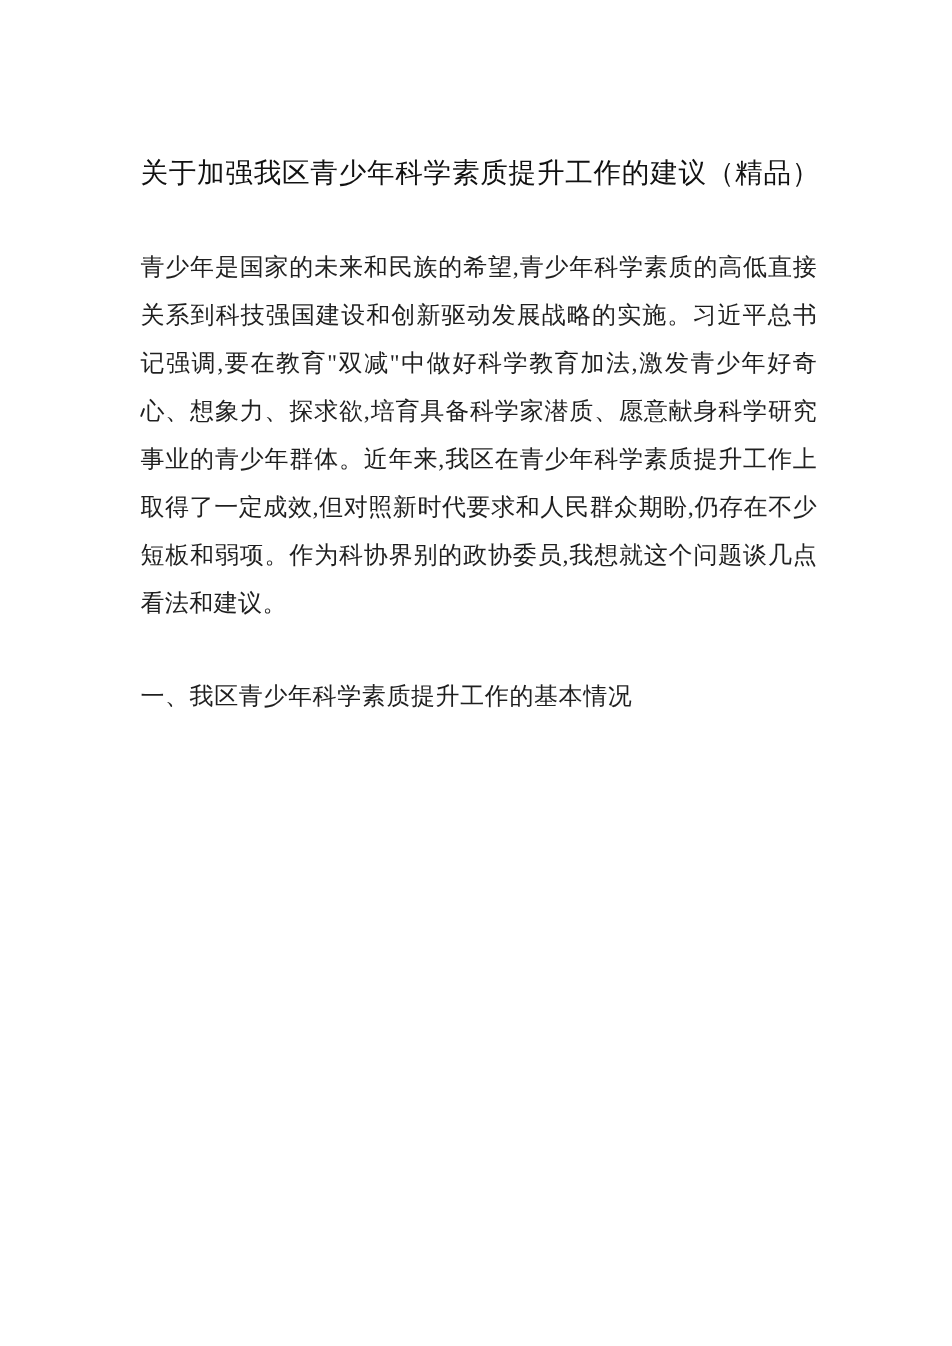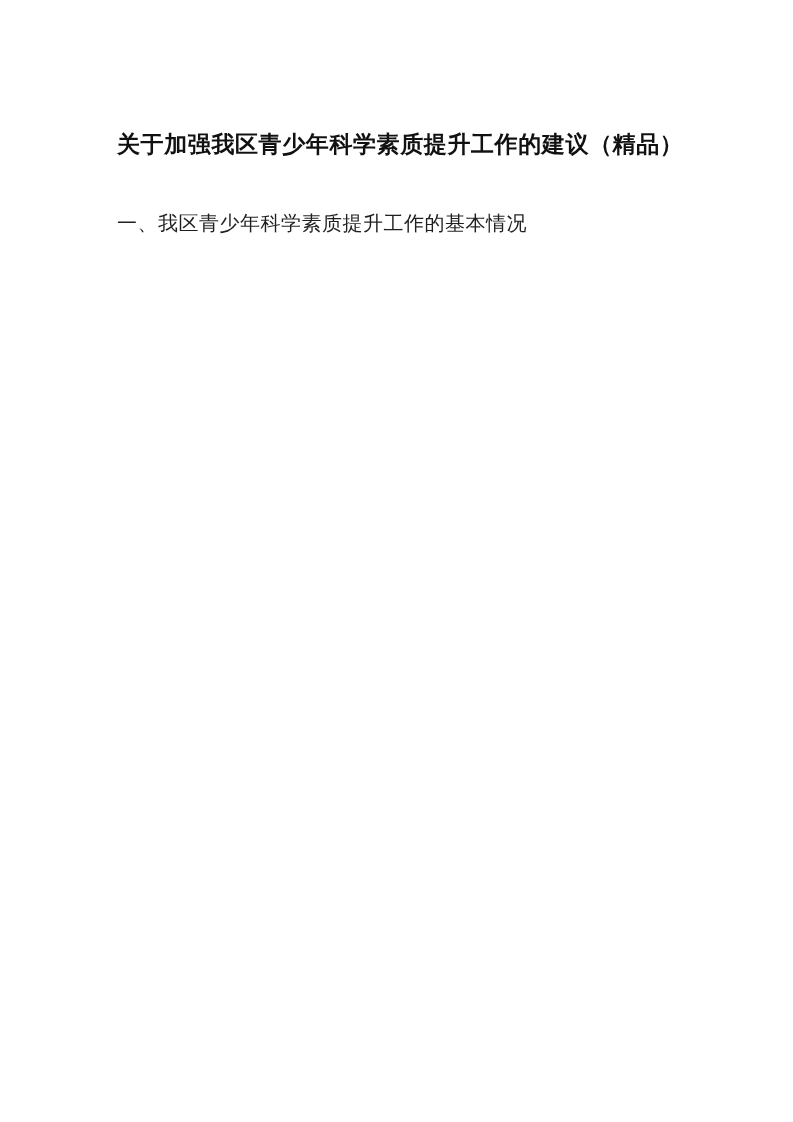--- a/index.html
+++ b/index.html
@@ -20,21 +20,21 @@
     box-sizing: border-box;
   }
   .content {
     position: absolute;
     left: 117px;
     top: 0;
     width: 564px;
   }
   .doc-title {
     font-size: 23px;
-    font-weight: bold;
+    font-weight: normal;
     line-height: 40px;
     letter-spacing: 0.6px;
     margin: 0;
     padding-top: 125px;
     text-align: left;
     white-space: nowrap;
     color: #111111;
   }
   .salutation {
     font-size: 20px;
@@ -69,18 +69,19 @@
 </style>
 </head>
 <body>
 
 <div class="page">
   <div class="content">
 
     <h1 class="doc-title">关于加强我区青少年科学素质提升工作的建议（精品）</h1>
 
 
+    <p class="para">青少年是国家的未来和民族的希望,青少年科学素质的高低直接关系到科技强国建设和创新驱动发展战略的实施。习近平总书记强调,要在教育"双减"中做好科学教育加法,激发青少年好奇心、想象力、探求欲,培育具备科学家潜质、愿意献身科学研究事业的青少年群体。近年来,我区在青少年科学素质提升工作上取得了一定成效,但对照新时代要求和人民群众期盼,仍存在不少短板和弱项。作为科协界别的政协委员,我想就这个问题谈几点看法和建议。</p>
 
     <p class="section-heading">一、我区青少年科学素质提升工作的基本情况</p>
 
 
   </div>
 </div>
 
 </body></html>

